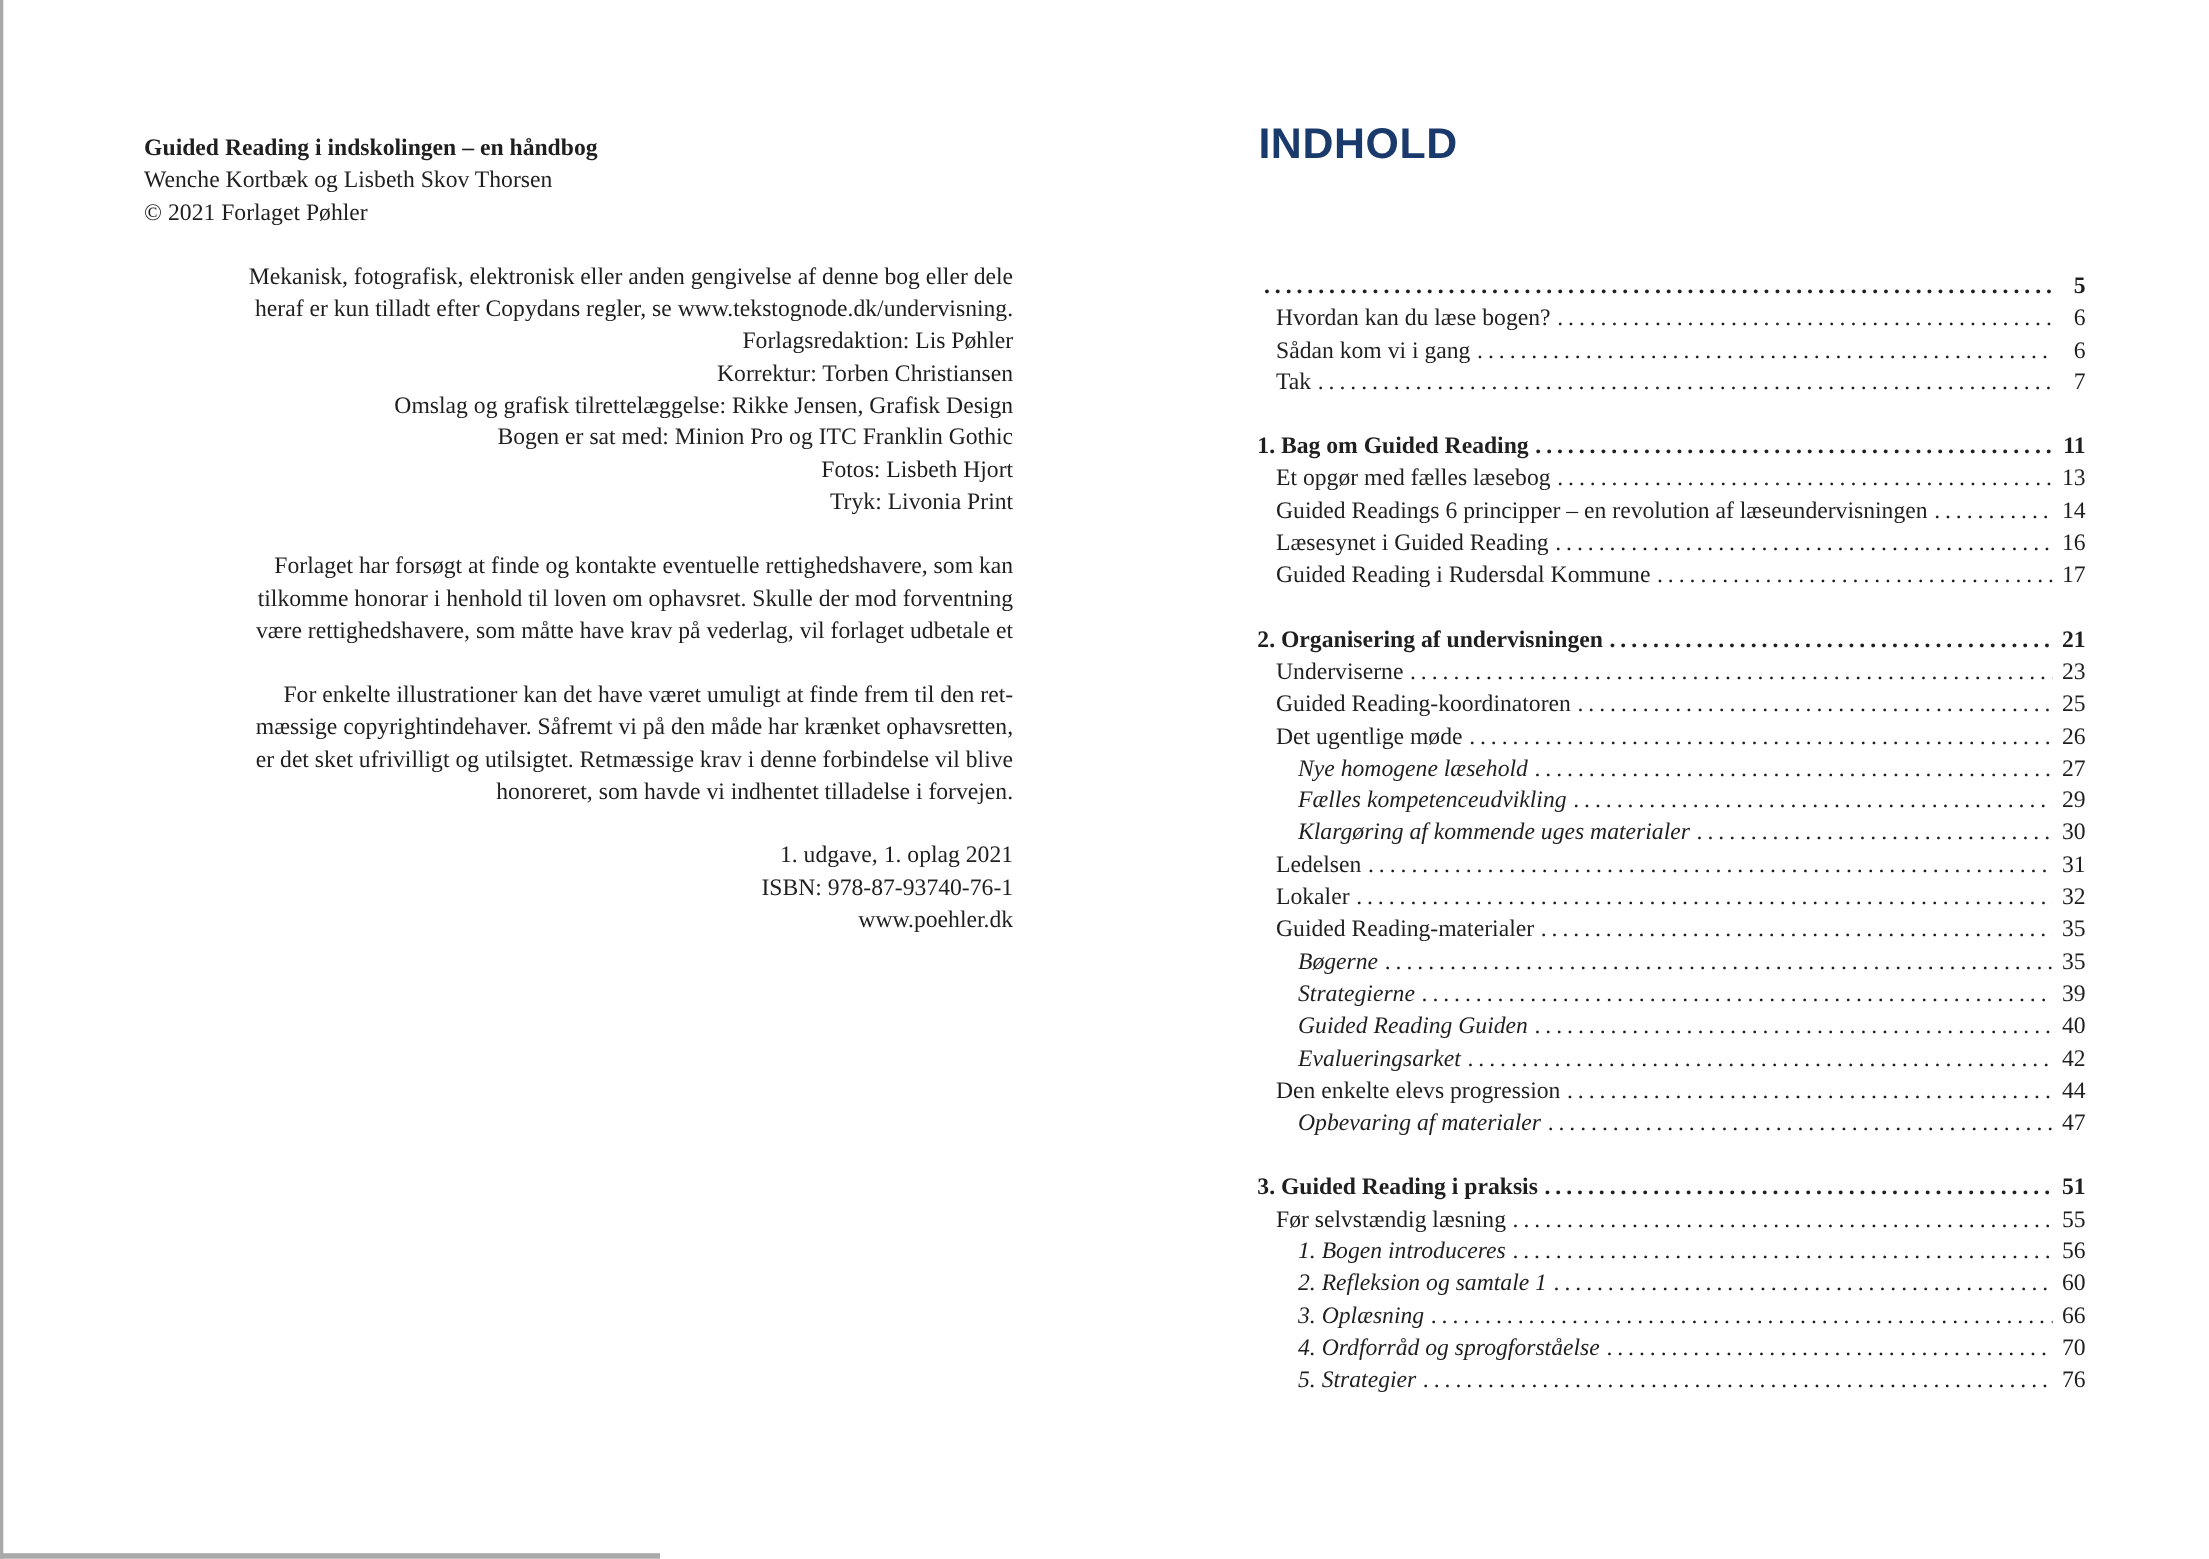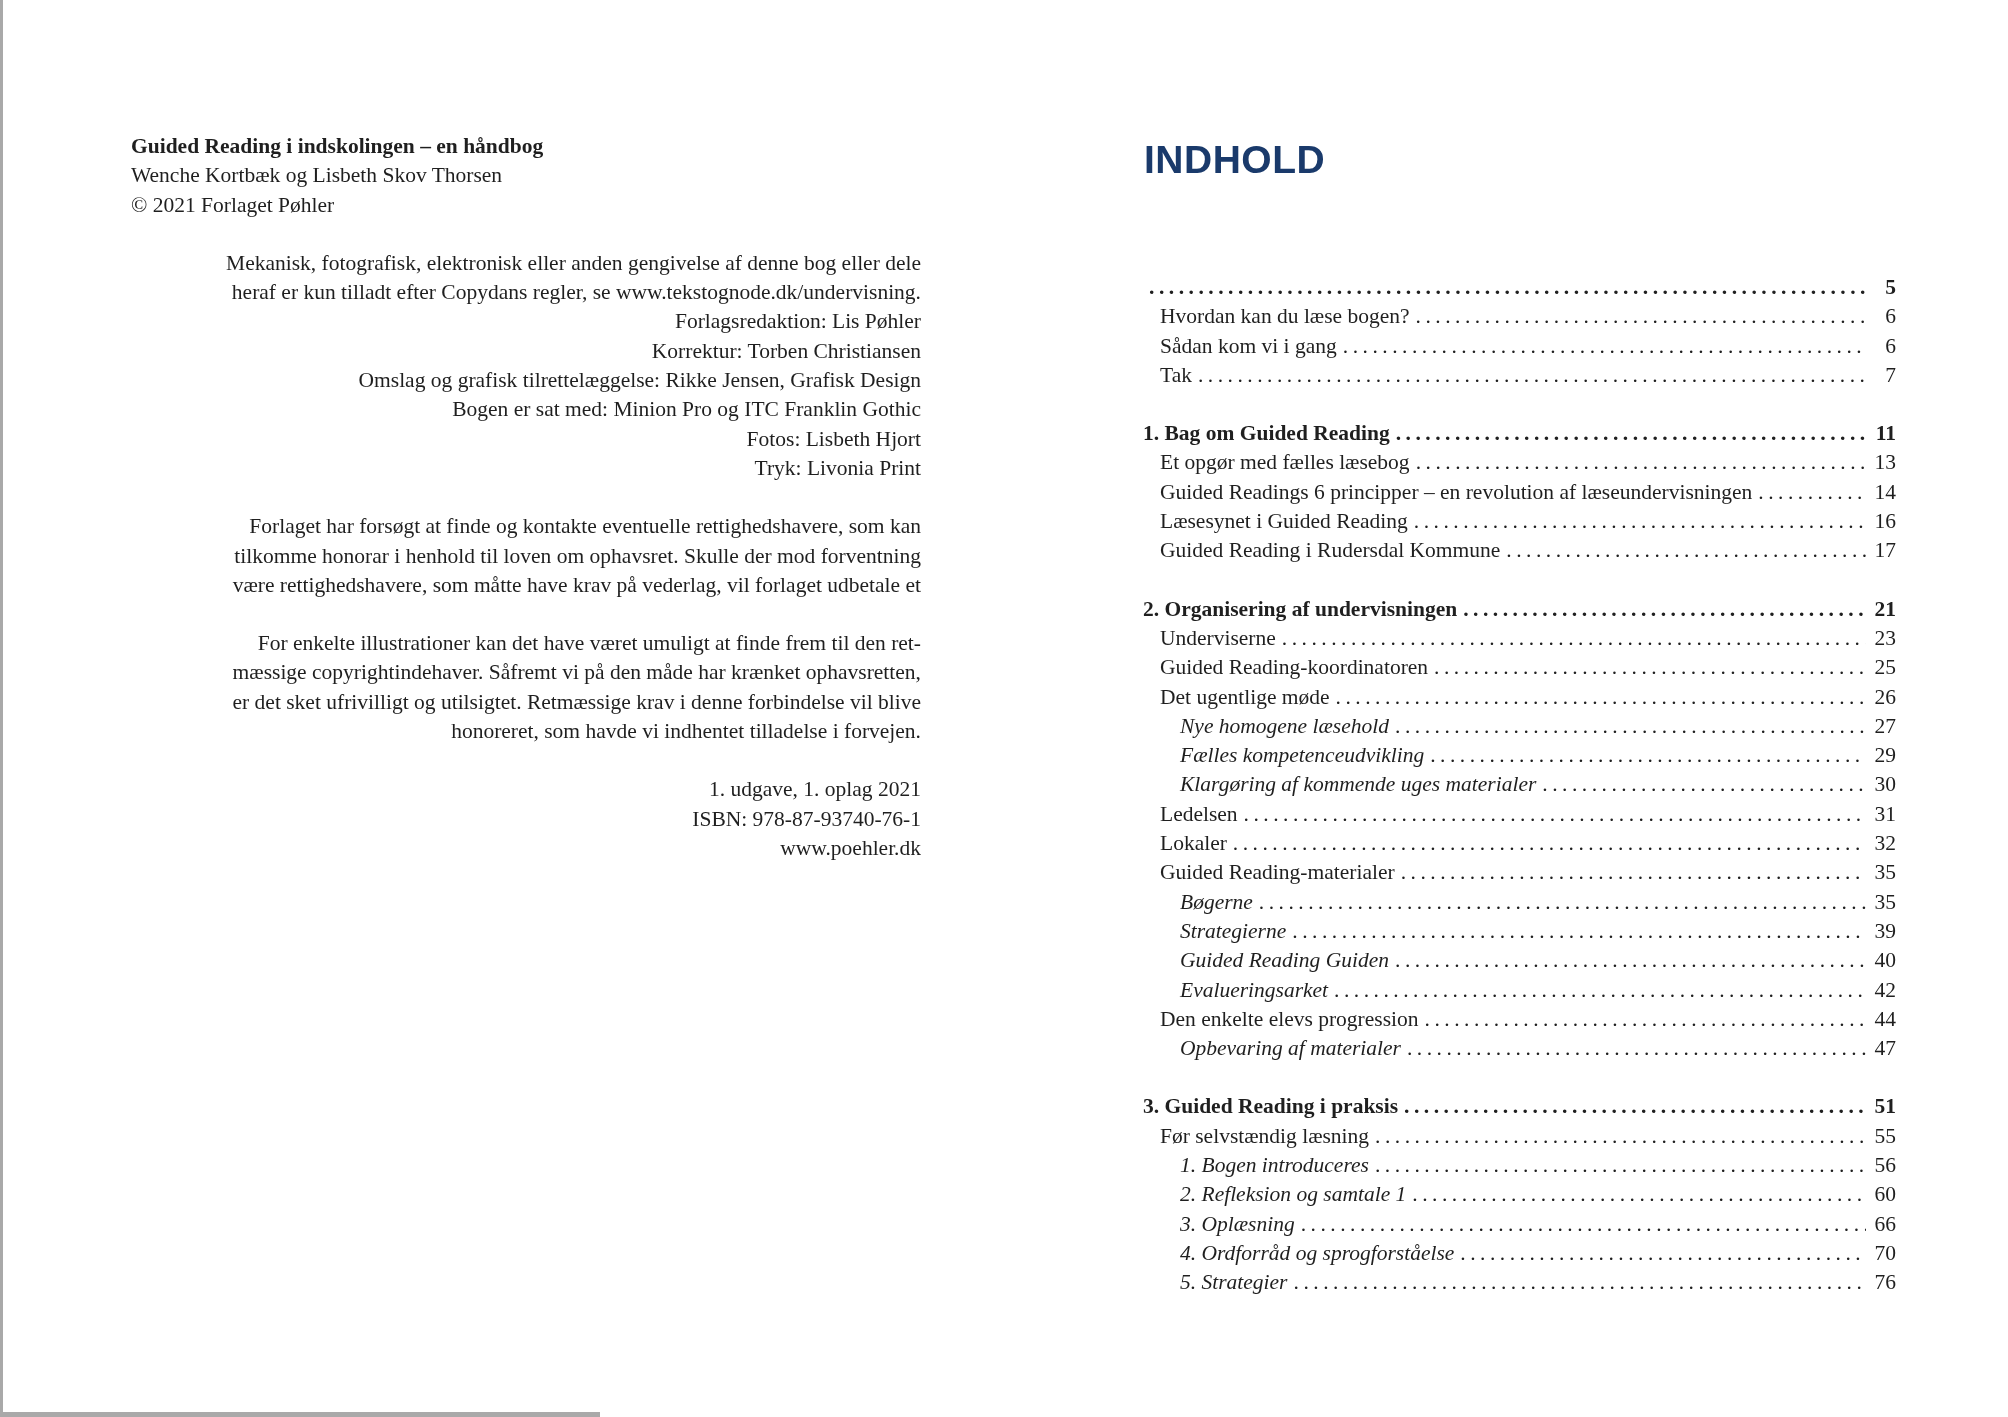--- a/index.html
+++ b/index.html
@@ -13,31 +13,31 @@
     font-family: "Liberation Serif", "DejaVu Serif", serif;
     color: var(--ink);
   }
 
   
   .edge-left   { position: absolute; left: 0; top: 0; width: 3px; height: 1417px; background: #a9a9a9; }
   .edge-bottom { position: absolute; left: 0; top: 1412px; width: 600px; height: 5px; background: #a9a9a9; }
 
   
   .left-page {
-    position: absolute; left: 131px; top: 132px; width: 790px;
+    position: absolute; left: 131px; top: 120px; width: 790px;
     font-size: 21.5px; line-height: 29.3px;
   }
   .block + .block { margin-top: 29px; text-align: right; }
   .line { white-space: nowrap; }
   .line.bold { font-weight: 700; }
 
   
   .right-page {
     position: absolute; left: 1143px; top: 112px; width: 753px;
-    font-size: 21.5px; line-height: 29.3px; margin-top: 28px;
+    font-size: 21.5px; line-height: 29.3px;
   }
   .toc-heading {
     font-family: "Liberation Sans", "DejaVu Sans", sans-serif;
     font-weight: 700;
     font-size: 39px; line-height: 39px;
     letter-spacing: 0.5px;
     color: var(--accent);
     margin: 0 0 94px 1px;
   }
   .toc-section + .toc-section { margin-top: 29px; }

